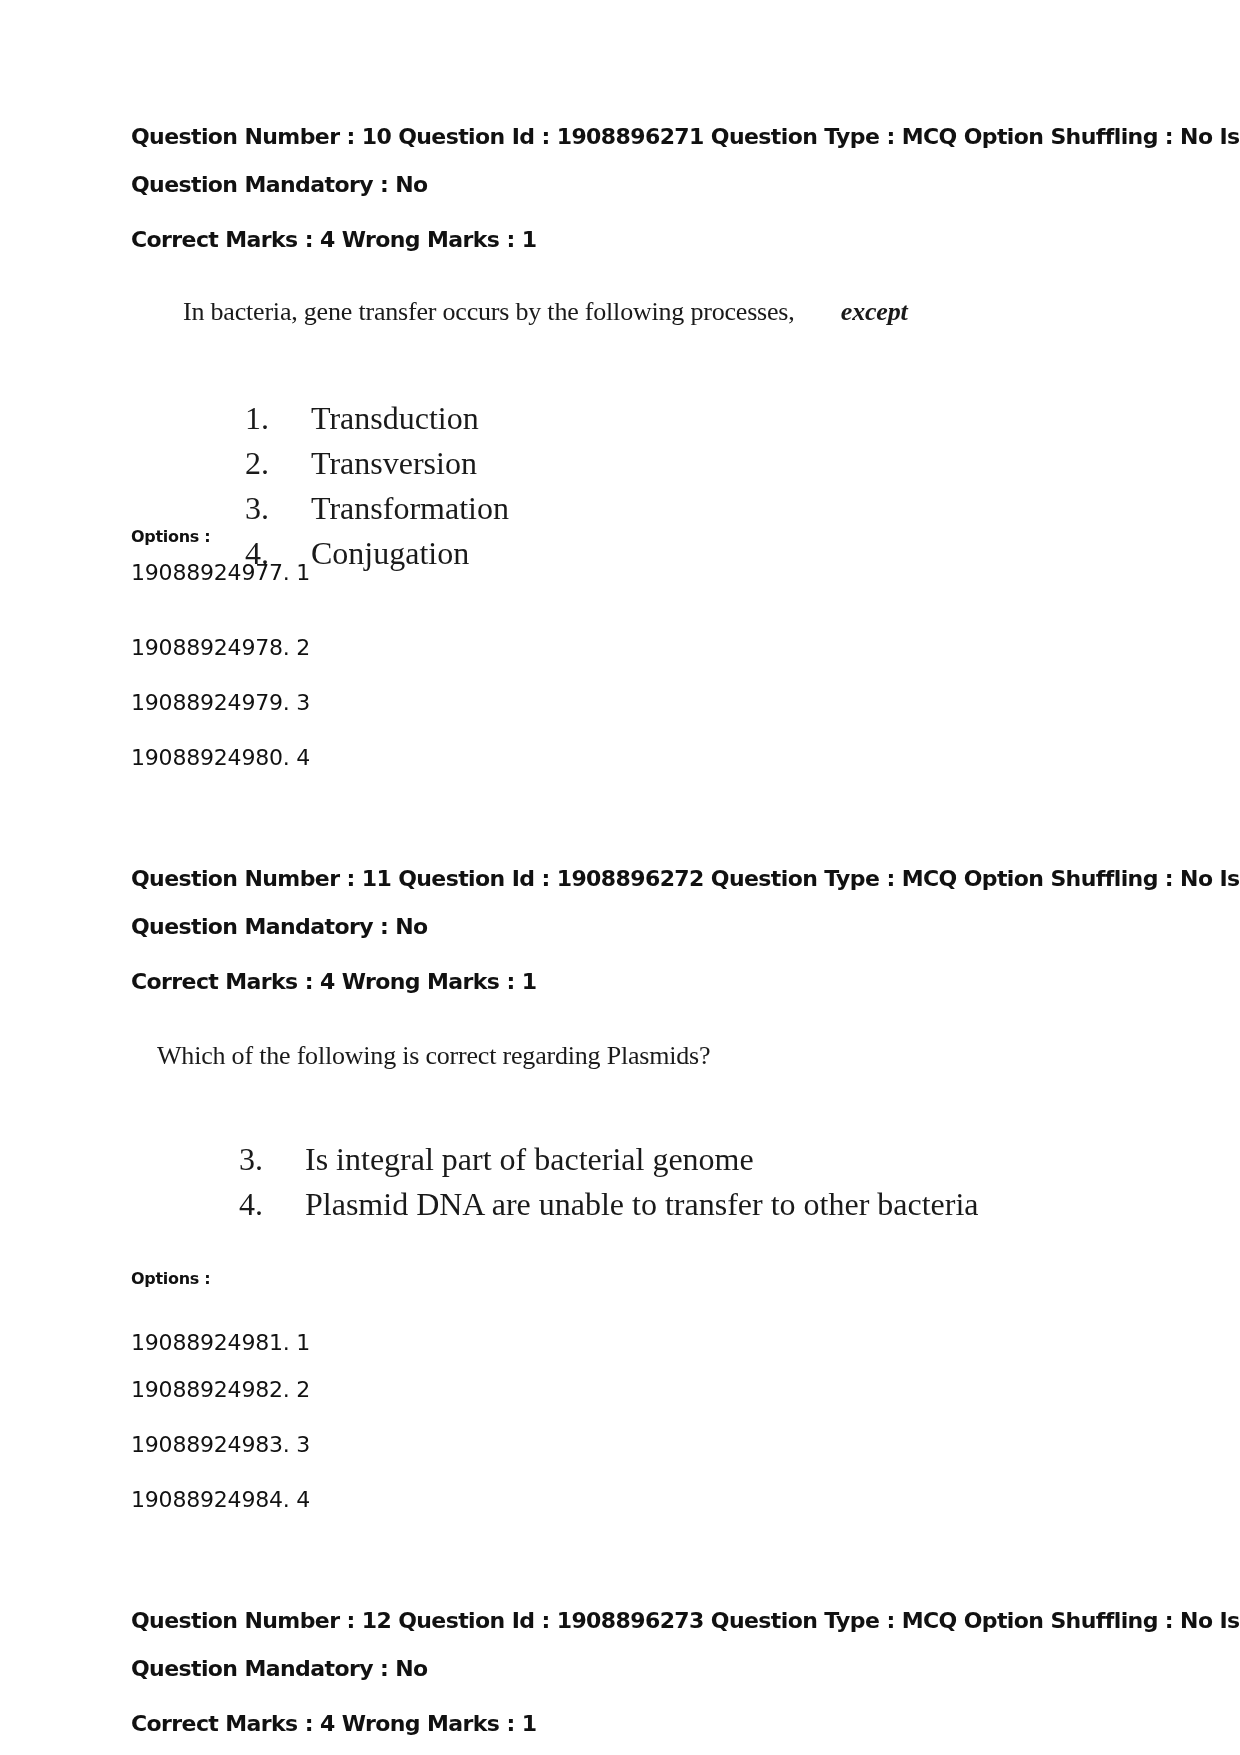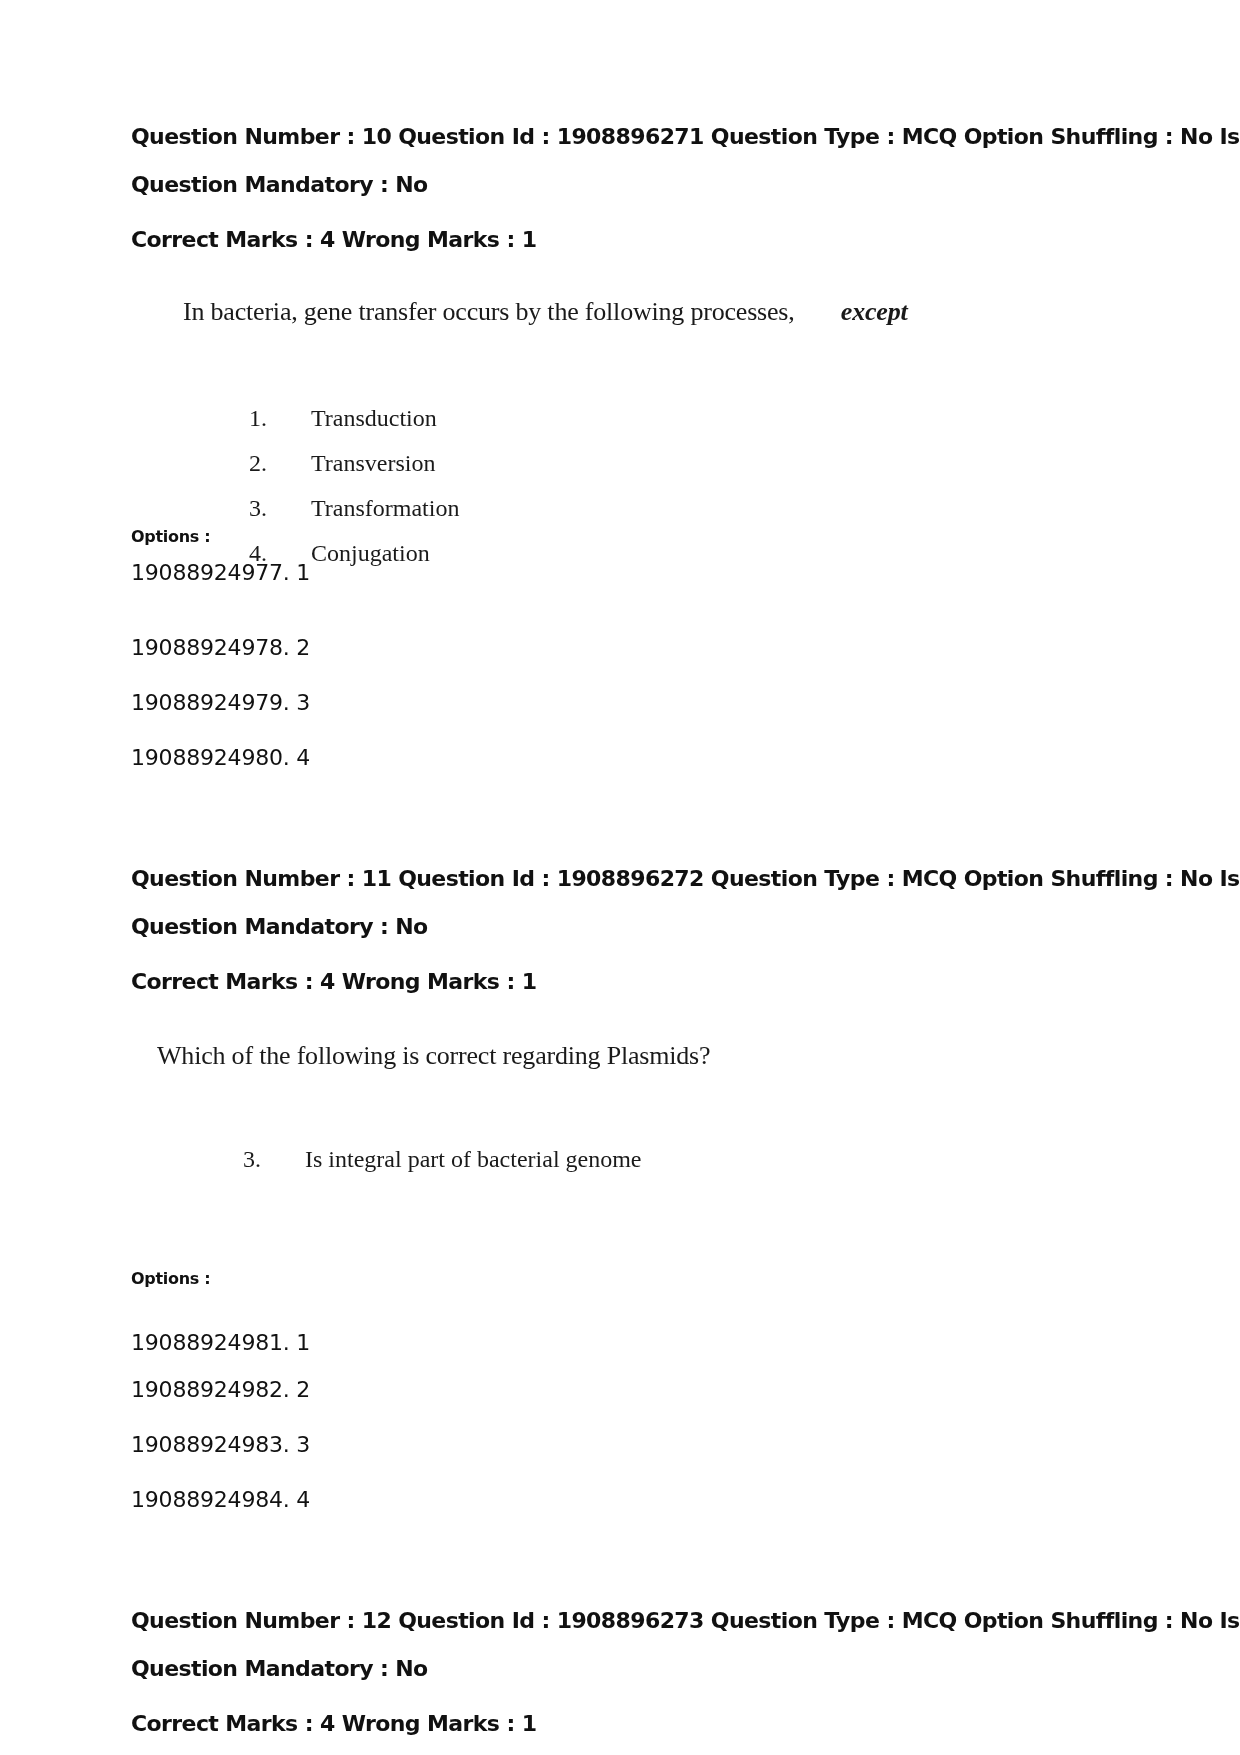--- a/index.html
+++ b/index.html
@@ -26,21 +26,21 @@
       color: #111;
     }
     .meta-line.l1 { position: absolute; top: 0; }
     .meta-line.l2 { position: absolute; top: 48px; }
     .meta-line.l3 { position: absolute; top: 103px; }
 
     .qimage { position: absolute; left: 0; font-family: "Liberation Serif", serif; color: #1a1a1a; }
     .stem { position: absolute; font-size: 26px; white-space: nowrap; letter-spacing: -0.2px; }
     .stem em { font-style: italic; font-weight: bold; }
     .qlist { position: absolute; list-style: none; }
-    .qlist li { font-size: 24px; height: 33px; line-height: 33px; white-space: nowrap; }
+    .qlist li { font-size: 32px; height: 33px; line-height: 33px; white-space: nowrap; }
     .qlist .num { display: inline-block; width: 42px; text-align: right; padding-right: 12px; }
 
     .options-label {
       position: absolute;
       font-weight: bold;
       font-size: 16px;
       letter-spacing: -0.3px;
       line-height: 30px;
     }
     .option {
@@ -81,20 +81,21 @@
 
   <section class="question" style="top:788px;">
     <div class="meta-line l1">Question Number : 11 Question Id : 1908896272 Question Type : MCQ Option Shuffling : No Is</div>
     <div class="meta-line l2">Question Mandatory : No</div>
     <div class="meta-line l3">Correct Marks : 4 Wrong Marks : 1</div>
 
     <div class="qimage" style="top:0;">
       <div class="stem" style="left:22px; top:165px;">Which of the following is correct regarding Plasmids?</div>
       <ol class="qlist" style="left:64px; top:227px;">
         <li><span class="num">3.</span><span>Is integral part of bacterial genome</span></li>
+        <li><span class="num">4.</span><span>Plasmid DNA are unable to transfer to other bacteria</span></li>
       </ol>
     </div>
 
     <div class="options-label" style="top:400px;">Options :</div>
     <div class="option" style="top:464px;">19088924981. 1</div>
     <div class="option" style="top:511px;">19088924982. 2</div>
     <div class="option" style="top:566px;">19088924983. 3</div>
     <div class="option" style="top:621px;">19088924984. 4</div>
   </section>
 

